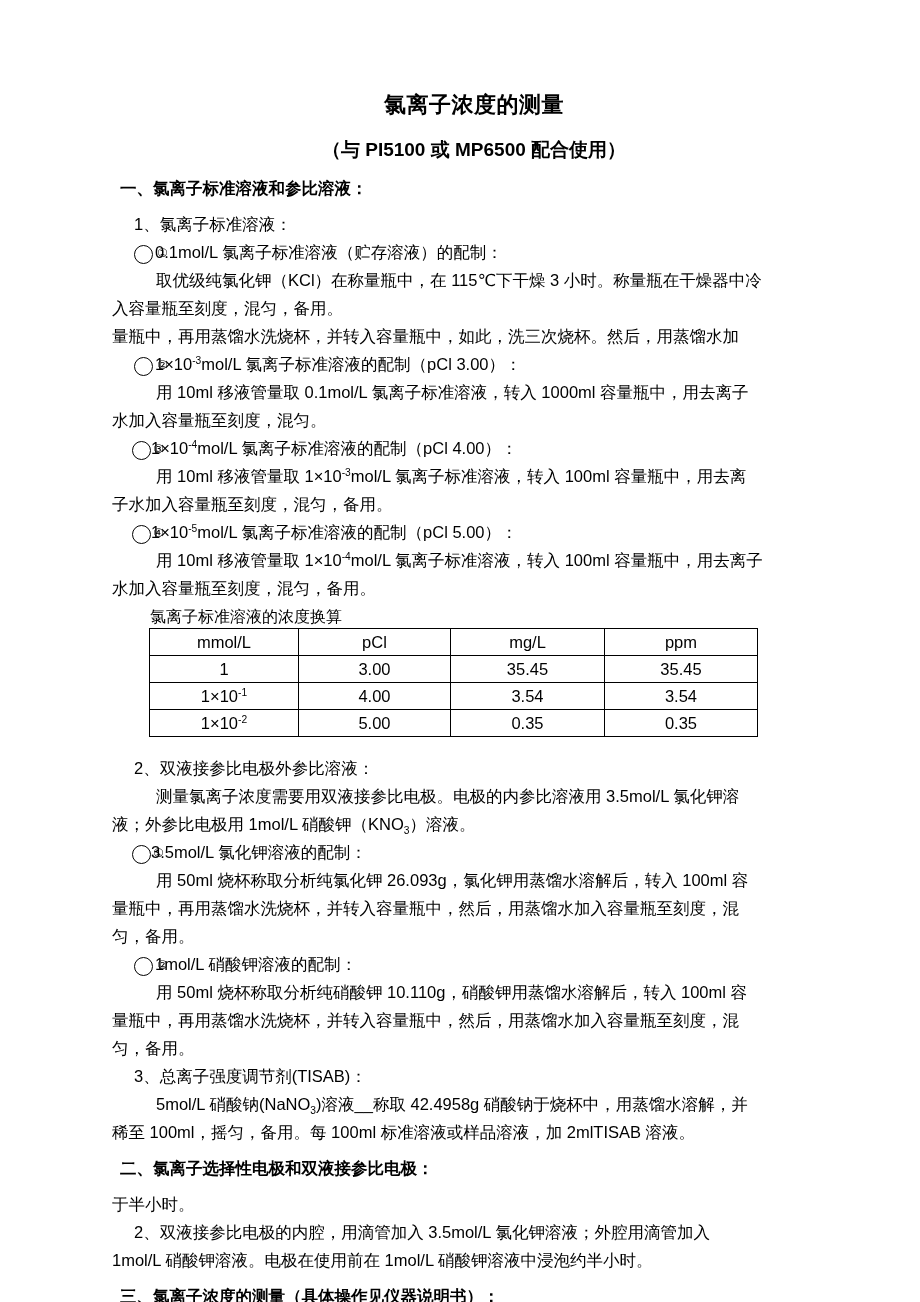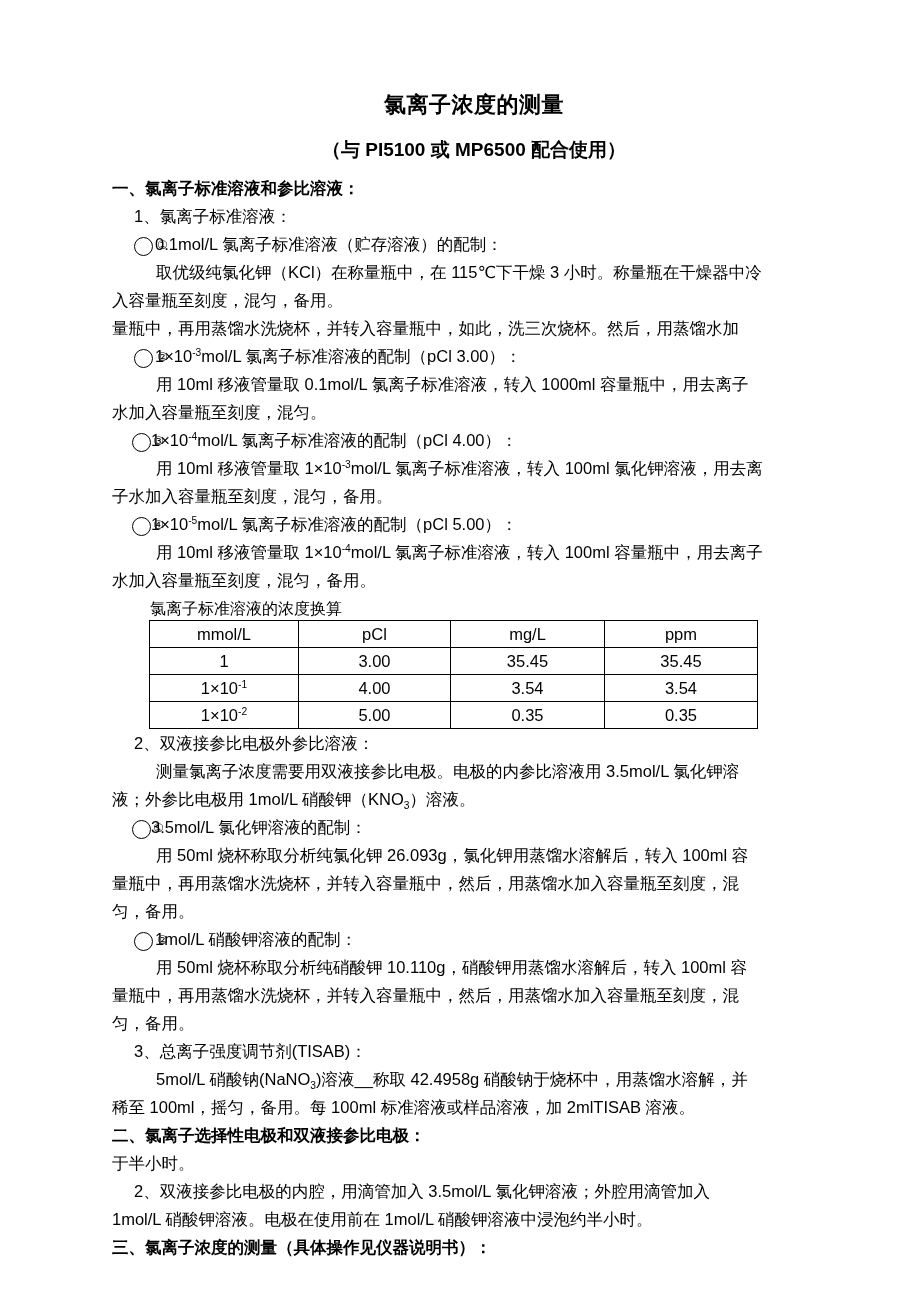--- a/index.html
+++ b/index.html
@@ -42,21 +42,21 @@
     font-weight: bold;
     line-height: 28px;
     margin: 16px 0 10px 0;
   }
 
   
   .sec-heading {
     font-size: 16.5px;
     font-weight: bold;
     line-height: 28px;
-    margin: 0;
+    margin: 8px;
     text-align: justify;
   }
 
   
   .para {
     font-size: 16.5px;
     line-height: 28px;
     margin: 0;
     text-align: justify;
     text-justify: inter-ideograph;
@@ -90,21 +90,21 @@
   }
   .table-caption {
     font-size: 16px;
     line-height: 22px;
     text-align: left;
     margin: 0 0 0 0;
     padding-left: 38px;
   }
   table.conv {
     border-collapse: collapse;
-    margin: 0 0 0 37px;
+    margin: 0 0 17px 37px;
     width: 608px;
     table-layout: fixed;
   }
   table.conv td {
     border: 1px solid #000000;
     text-align: center;
     font-size: 16.5px;
     height: 26px;
     padding: 0;
     line-height: 26px;
@@ -130,21 +130,21 @@
     <p class="para lvl2"><span class="circ">①</span><span>0.1mol/L 氯离子标准溶液（贮存溶液）的配制：</span></p>
     <p class="para body">取优级纯氯化钾（KCl）在称量瓶中，在 115℃下干燥 3 小时。称量瓶在干燥器中冷</p>
     <p class="para">入容量瓶至刻度，混匀，备用。</p>
     <p class="para">量瓶中，再用蒸馏水洗烧杯，并转入容量瓶中，如此，洗三次烧杯。然后，用蒸馏水加</p>
 
     <p class="para lvl2"><span class="circ">②</span><span>1×10</span><sup>-3</sup><span>mol/L 氯离子标准溶液的配制（pCl 3.00）：</span></p>
     <p class="para body">用 10ml 移液管量取 0.1mol/L 氯离子标准溶液，转入 1000ml 容量瓶中，用去离子</p>
     <p class="para">水加入容量瓶至刻度，混匀。</p>
 
     <p class="para lvl2-tight"><span class="circ tight">③</span><span>1×10</span><sup>-4</sup><span>mol/L 氯离子标准溶液的配制（pCl 4.00）：</span></p>
-    <p class="para body"><span>用 10ml 移液管量取 1×10</span><sup>-3</sup><span>mol/L  氯离子标准溶液，转入 100ml 氯化钾溶液，用去离</span></p>
+    <p class="para body"><span>用 10ml 移液管量取 1×10</span><sup>-3</sup><span>mol/L  氯离子标准溶液，转入 100ml 容量瓶中，用去离</span></p>
     <p class="para">子水加入容量瓶至刻度，混匀，备用。</p>
 
     <p class="para lvl2-tight"><span class="circ tight">④</span><span>1×10</span><sup>-5</sup><span>mol/L 氯离子标准溶液的配制（pCl 5.00）：</span></p>
     <p class="para body"><span>用 10ml 移液管量取 1×10</span><sup>-4</sup><span>mol/L 氯离子标准溶液，转入 100ml 容量瓶中，用去离子</span></p>
     <p class="para">水加入容量瓶至刻度，混匀，备用。</p>
 
     <div class="table-wrap">
       <div class="table-caption">氯离子标准溶液的浓度换算</div>
       <table class="conv">
         <colgroup>

